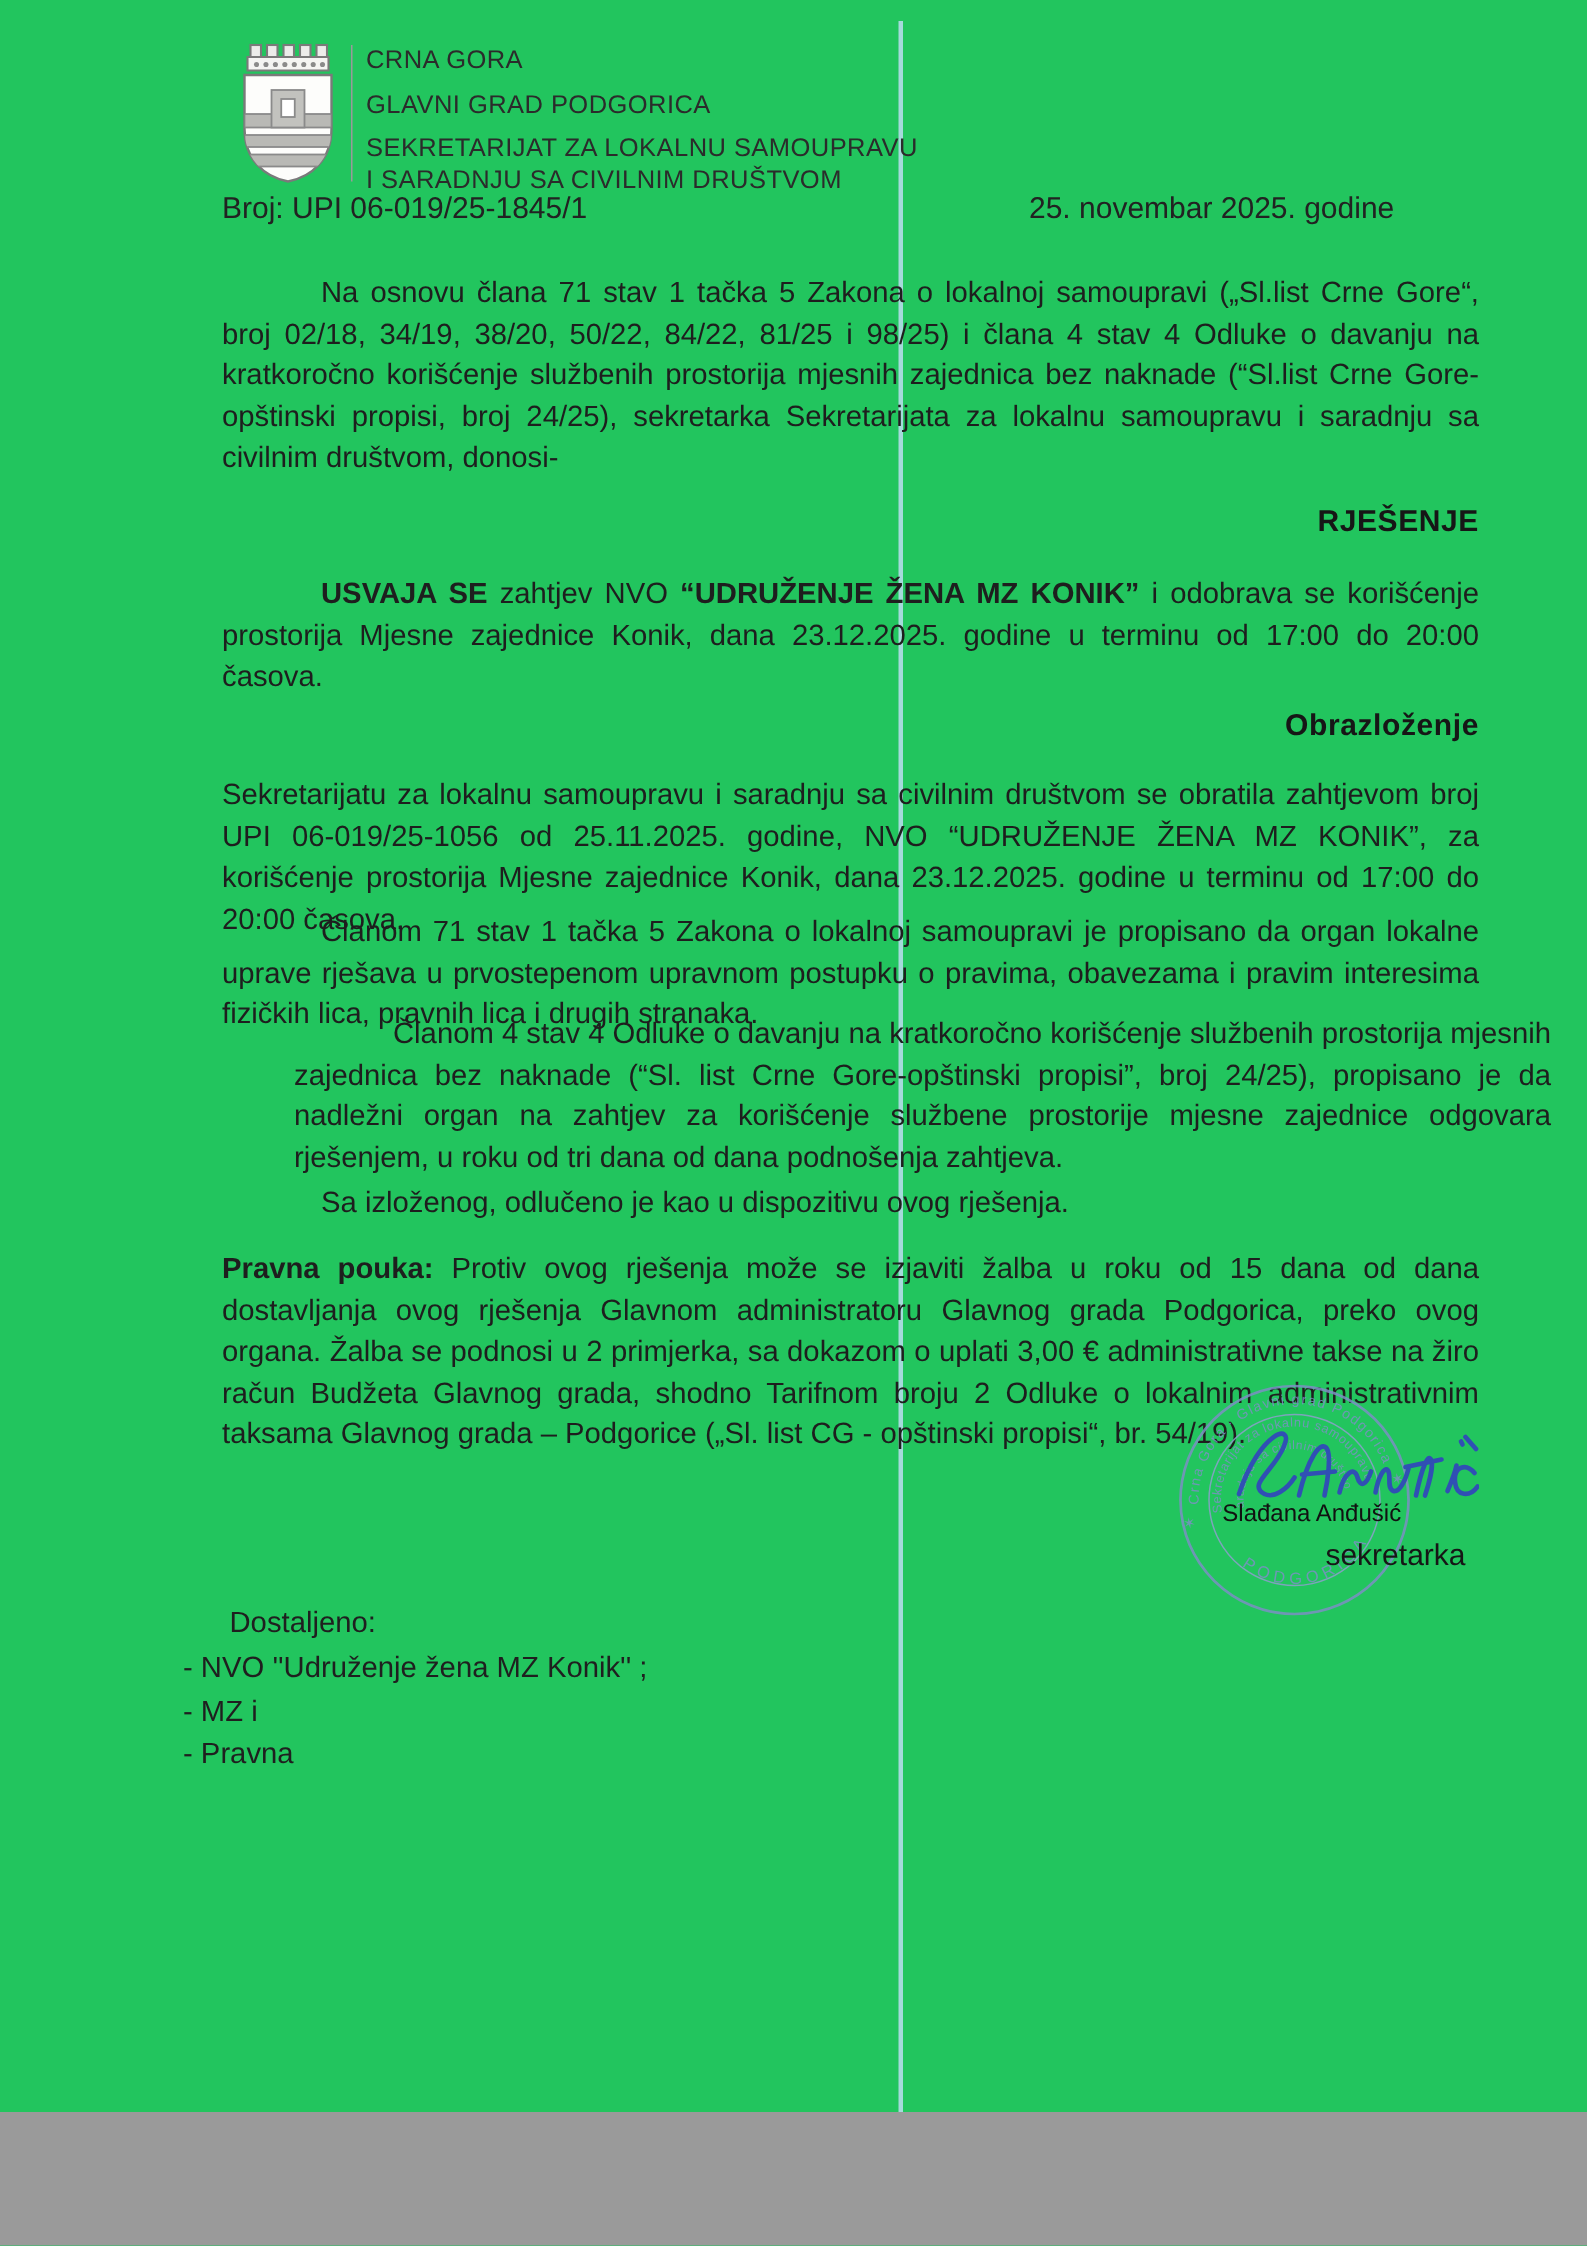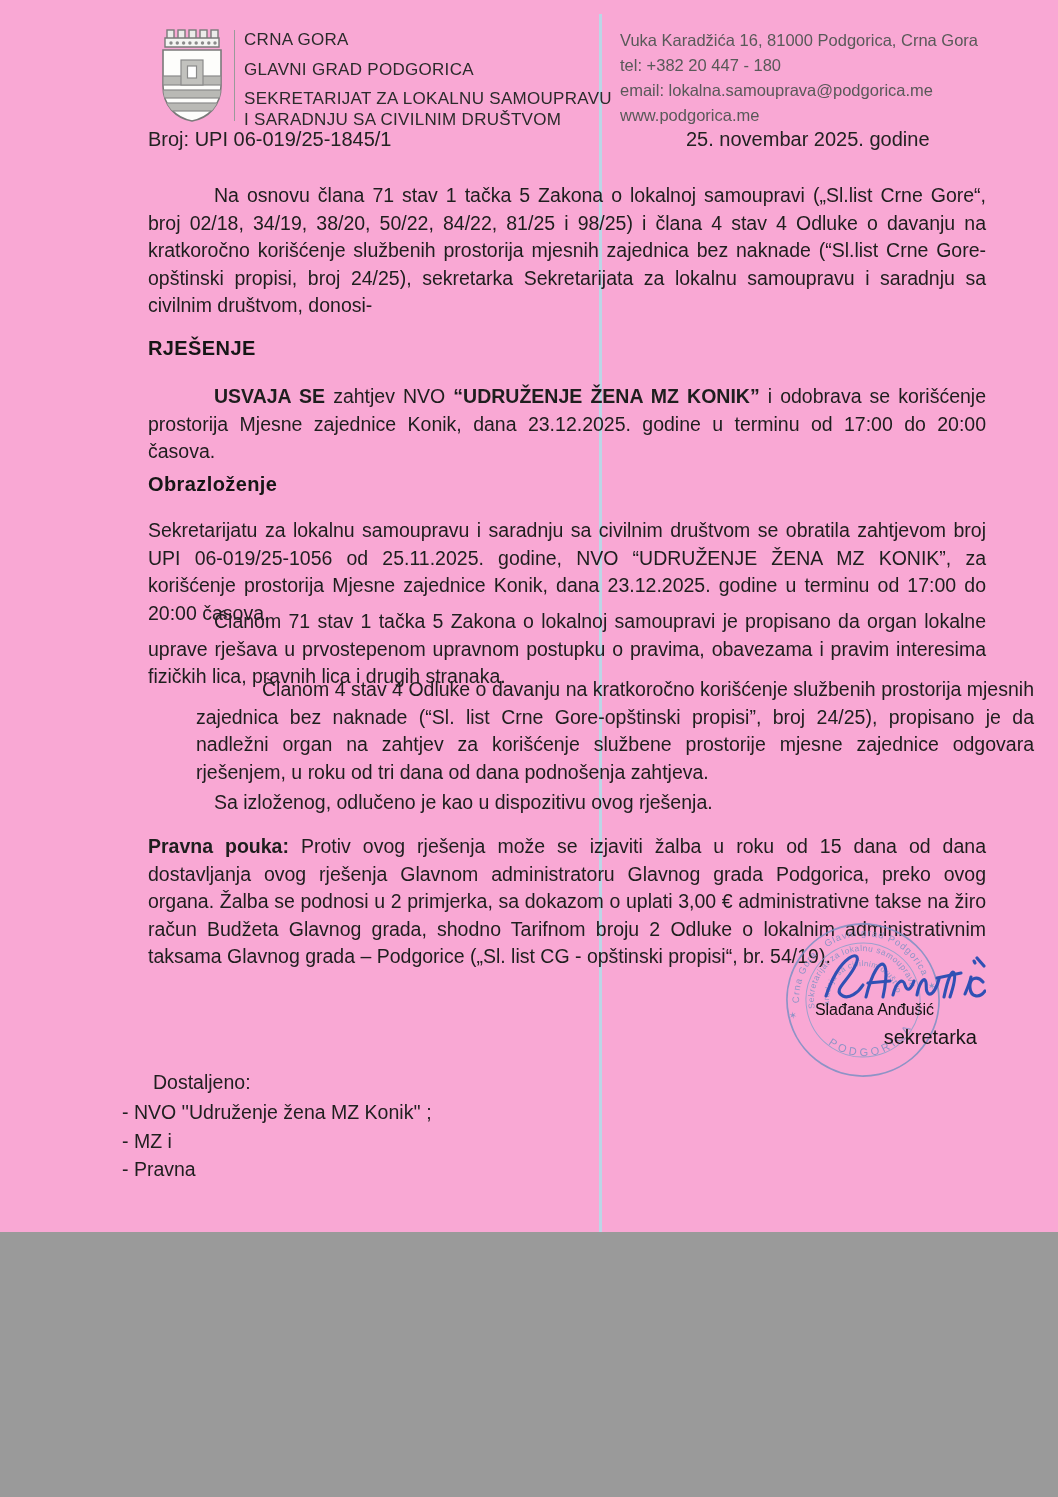--- a/index.html
+++ b/index.html
@@ -1,18 +1,18 @@
 <!DOCTYPE html>
 <html lang="sr"><head>
 <meta charset="utf-8">
 <style>
   html,body { margin:0; padding:0; background:#9a9a9a; }
   .page {
-    position:relative; width:1058px; height:1232px; margin:0 auto;
-    background:#f9a8d4; overflow:hidden;
+    position:relative; width:1058px; height:1408px; margin:0 auto;
+    background:#22c55e; overflow:hidden;
     font-family:"Liberation Sans","DejaVu Sans",sans-serif;
     color:#1f1f1f;
   }
   .abs { position:absolute; }
 
   
   .scan-line { left:599px; top:14px; width:3px; height:1462px; background:#b4dbe9; opacity:.9; }
 
   
   .coat { left:151px; top:26px; width:82px; height:98px; }
@@ -25,21 +25,21 @@
   .doc-number { left:148px; top:128px; font-size:20px; color:#222; }
   .doc-date { left:686px; top:128px; font-size:20px; color:#222; }
 
   
   .par {
     left:148px; width:838px; margin:0; text-align:justify;
     font-size:19.5px; line-height:27.6px; color:#1e1e1e;
   }
   .indent { text-indent:66px; }
   .center-heading {
-    left:148px; width:838px; text-align:left;
+    left:148px; width:838px; text-align:right;
     font-size:20px; font-weight:bold; color:#161616; letter-spacing:.4px;
   }
   b { font-weight:bold;margin-top:25px; }
 
   
   .stamp-svg { left:781px; top:918px; width:164px; height:164px; opacity:.85; }
   .sig-svg { left:818px; top:944px; width:168px; height:76px; }
   .sig-name { left:772px; top:1001px; width:205px; text-align:center; font-size:16px; color:#111; }
   .sig-title { left:772px; top:1026px; width:205px; text-align:right; font-size:20px; color:#161616; }
 
@@ -90,26 +90,20 @@
 
   <div class="abs header-divider"></div>
 
   <div class="abs org-block">
     <div class="l1">CRNA GORA</div>
     <div class="l2">GLAVNI GRAD PODGORICA</div>
     <div class="l3">SEKRETARIJAT ZA LOKALNU SAMOUPRAVU</div>
     <div class="l4">I SARADNJU SA CIVILNIM DRUŠTVOM</div>
   </div>
 
-  <div class="abs contact-block">
-    <div>Vuka Karadžića 16, 81000 Podgorica, Crna Gora</div>
-    <div>tel: +382 20 447 - 180</div>
-    <div>email: lokalna.samouprava@podgorica.me</div>
-    <div>www.podgorica.me</div>
-  </div>
 
   <div class="abs doc-number">Broj: UPI 06-019/25-1845/1</div>
   <div class="abs doc-date">25. novembar 2025. godine</div>
 
   <p class="abs par indent" style="top:182px;">Na osnovu člana 71 stav 1 tačka 5 Zakona o lokalnoj samoupravi („Sl.list Crne Gore“, broj 02/18, 34/19, 38/20, 50/22, 84/22, 81/25 i 98/25) i člana 4 stav 4 Odluke o davanju na kratkoročno korišćenje službenih prostorija mjesnih zajednica bez naknade (“Sl.list Crne Gore-opštinski propisi, broj 24/25), sekretarka Sekretarijata za lokalnu samoupravu i saradnju sa civilnim društvom, donosi-</p>
 
   <div class="abs center-heading" style="top:337px;">RJEŠENJE</div>
 
   <p class="abs par indent" style="top:383px;"><b>USVAJA SE</b><span> zahtjev NVO </span><b>“UDRUŽENJE ŽENA MZ KONIK”</b><span> i odobrava se korišćenje prostorija Mjesne zajednice Konik, dana 23.12.2025. godine u terminu od 17:00 do 20:00 časova.</span></p>
 

